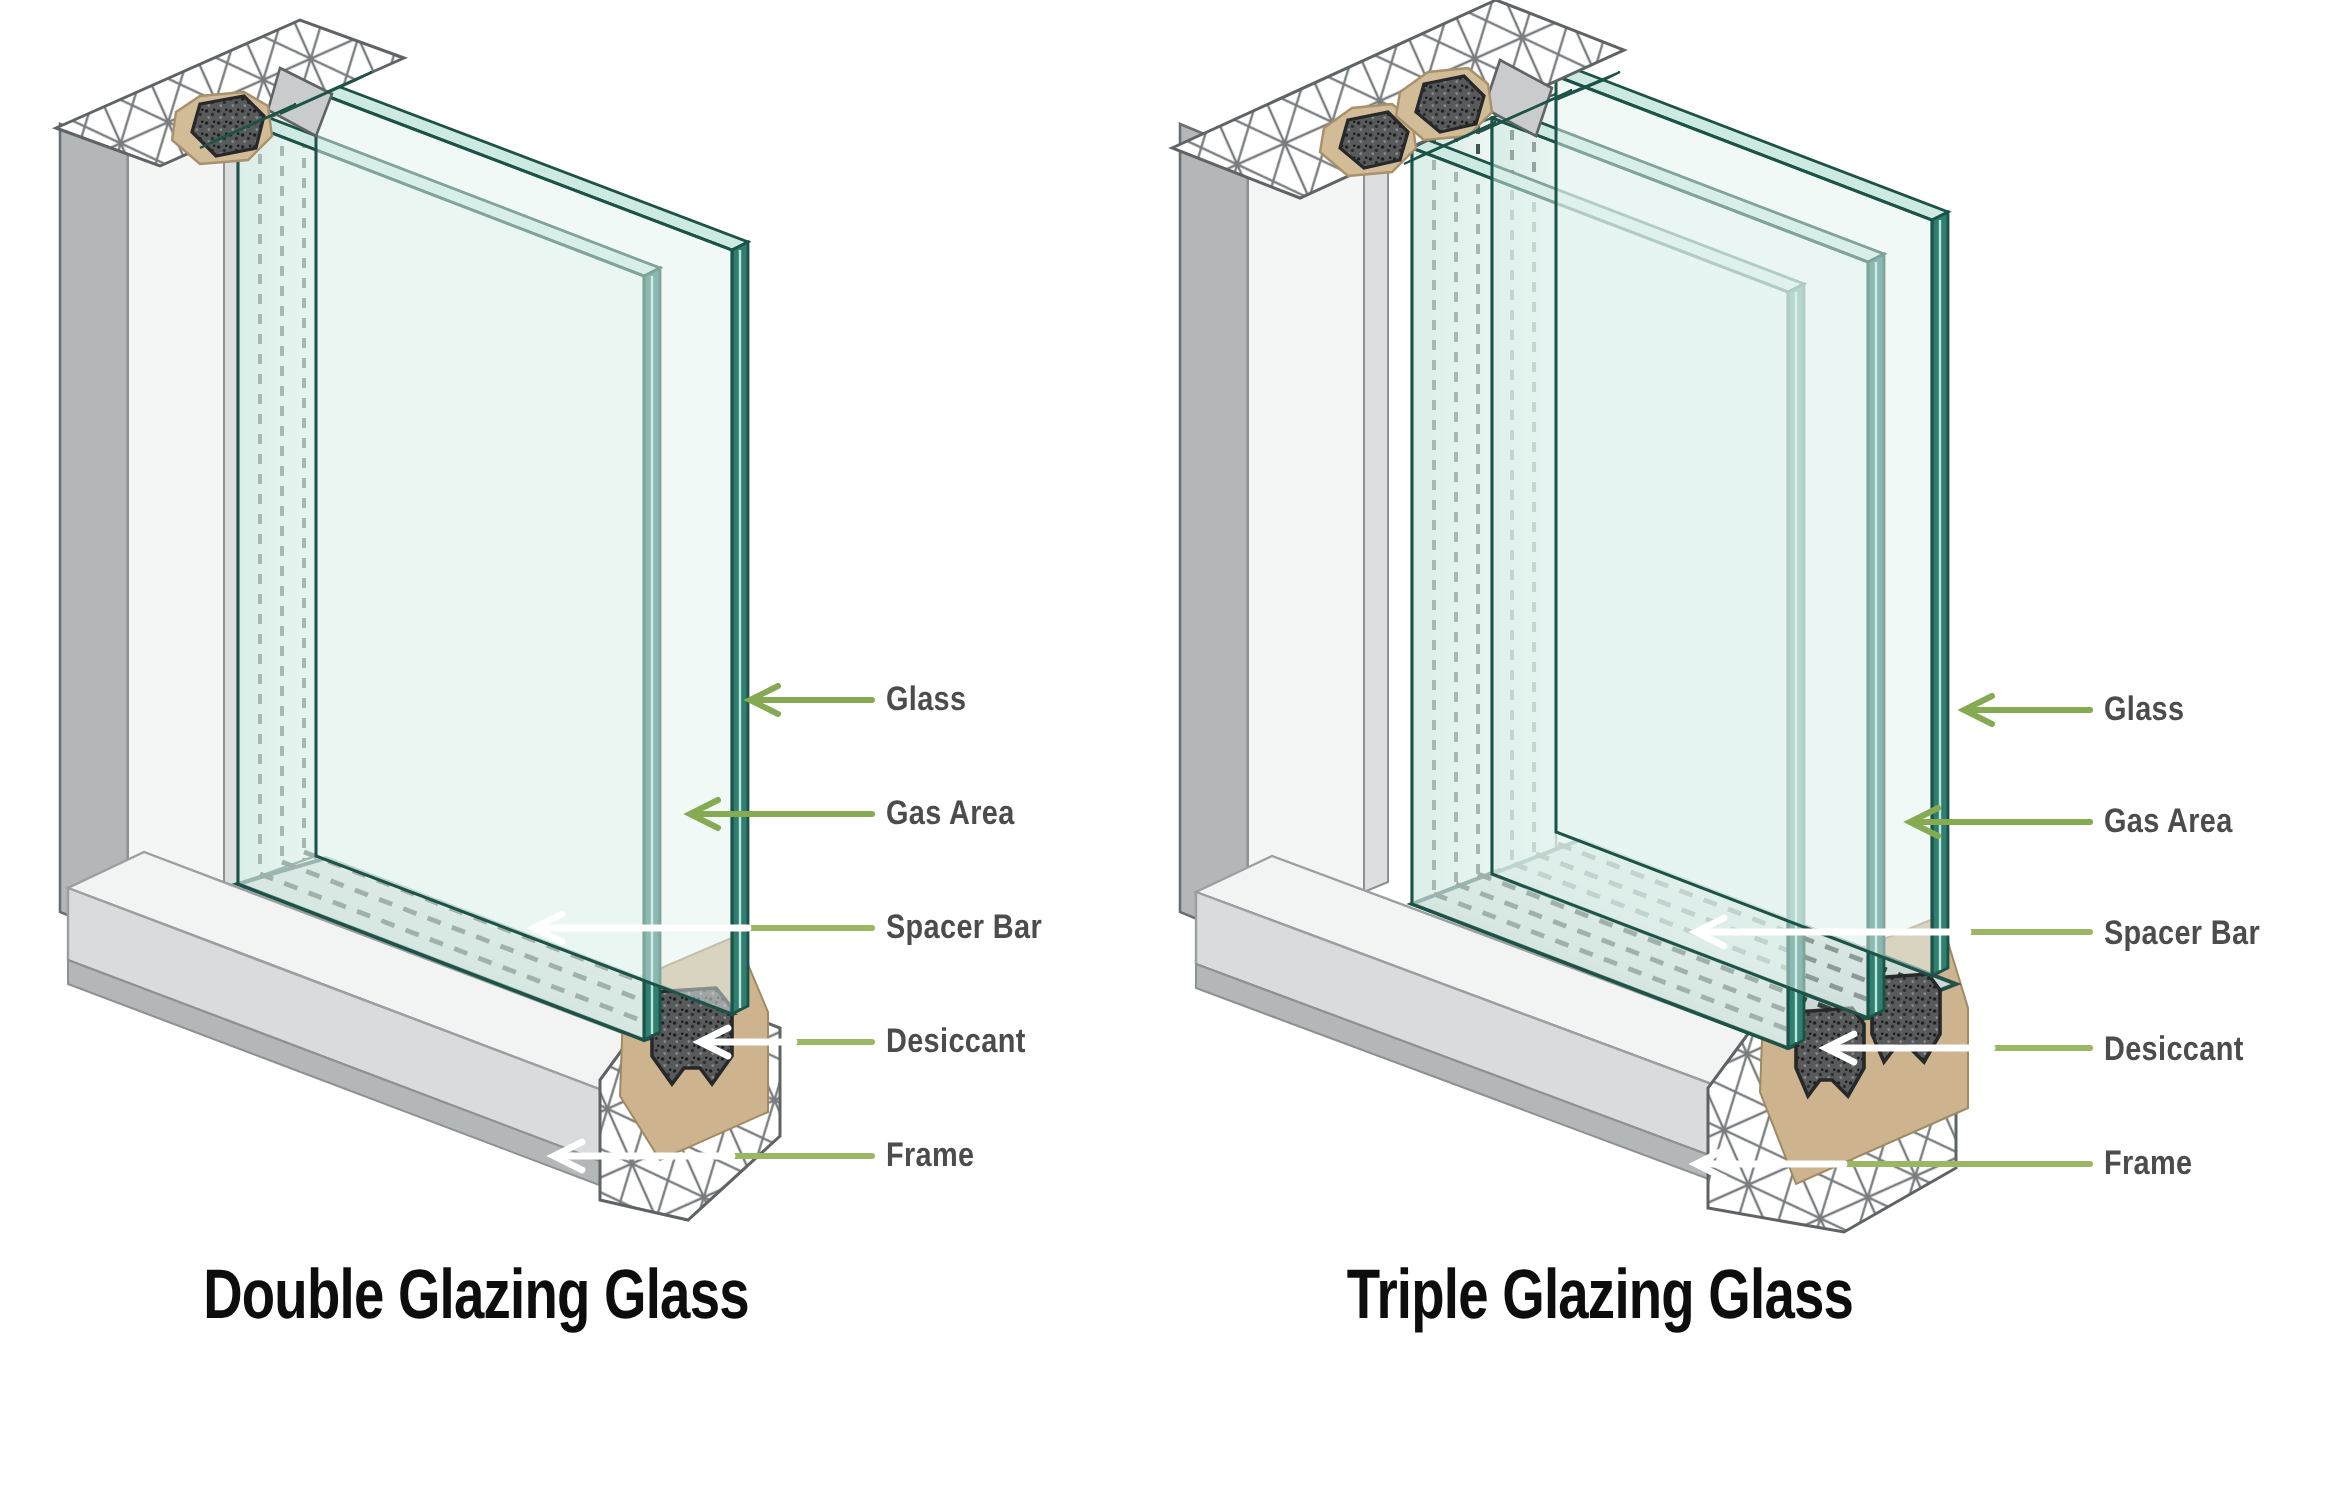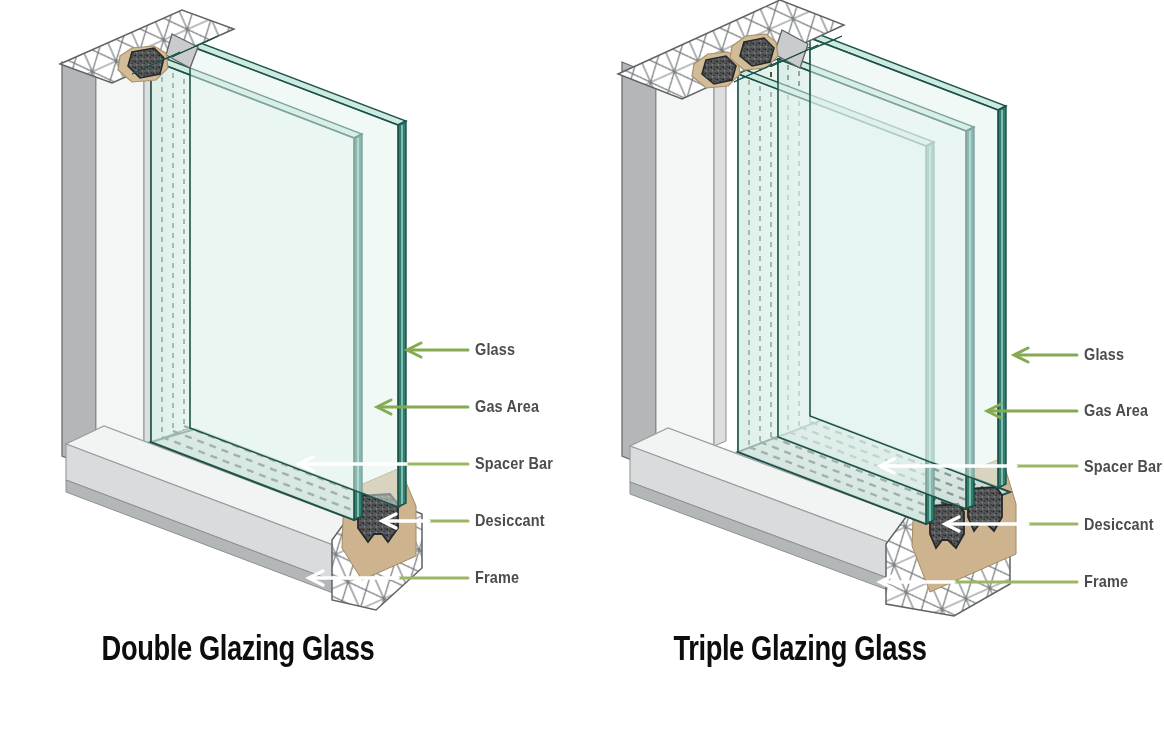--- a/index.html
+++ b/index.html
@@ -1,18 +1,18 @@
 <!DOCTYPE html>
 <html><head>
 <meta charset="utf-8">
 <style>
   html,body{margin:0;padding:0;background:#ffffff;}
   #canvas{position:relative;width:1164px;height:744px;background:#ffffff;overflow:hidden;
           font-family:"Liberation Sans", sans-serif;}
-  .panel{position:absolute;top:0;width:582px;height:620px;margin-left:32px;}
+  .panel{position:absolute;top:0;width:582px;height:620px;}
   .panel svg{position:absolute;left:0;top:0;}
   .lbl{position:absolute;height:22px;line-height:22px;font-size:17px;font-weight:700;
        color:#4c4c4c;white-space:nowrap;transform:scaleX(.85);transform-origin:0 50%;
        letter-spacing:.2px;}
   .title{position:absolute;top:628px;width:360px;text-align:center;font-size:35px;
          font-weight:700;color:#0d0d0d;transform:scaleX(.78);letter-spacing:-.5px;
          white-space:nowrap;}
 </style>
 </head>
 <body>

